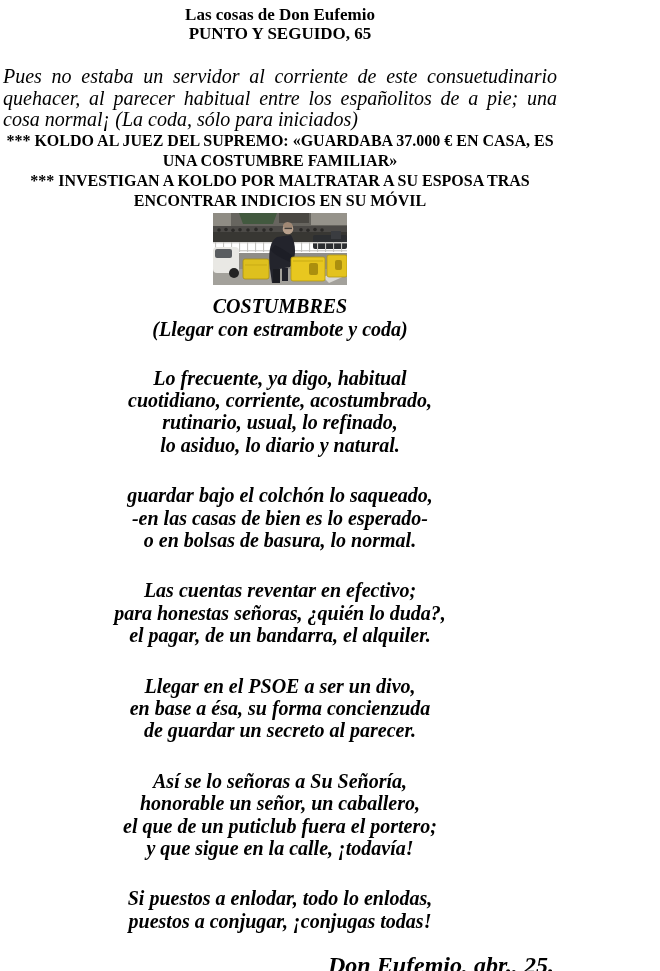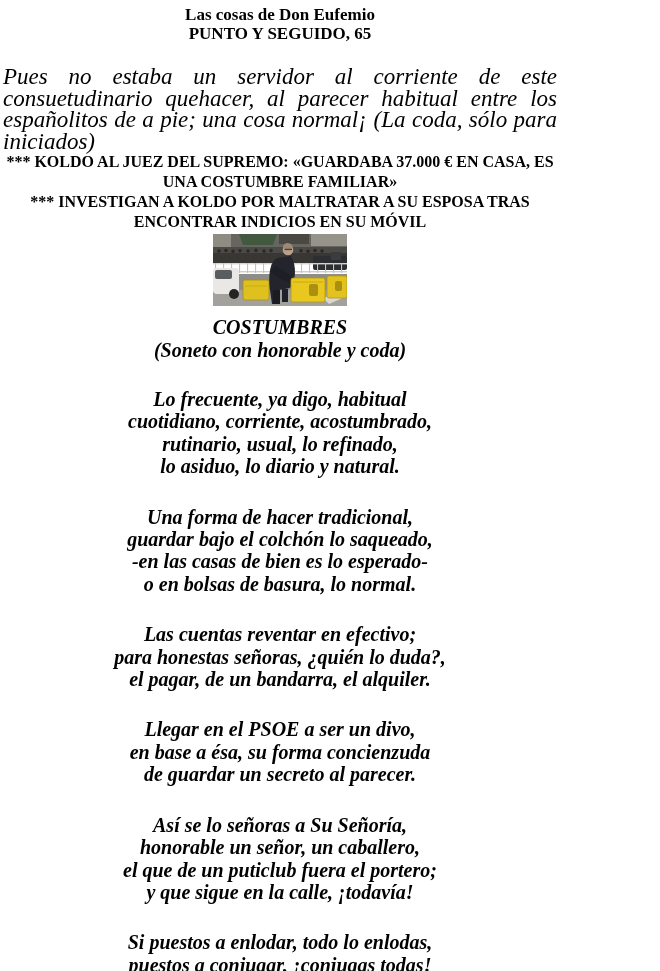--- a/index.html
+++ b/index.html
@@ -19,21 +19,21 @@
   .title-block {
     padding-top: 5px;
     text-align: center;
     font-weight: bold;
     font-size: 17px;
     line-height: 19px;
   }
   .intro {
     margin-top: 23px;
     font-style: italic;
-    font-size: 23px;
+    font-size: 20px;
     line-height: 21.5px;
     text-align: justify;
   }
   .headlines {
     text-align: center;
     font-weight: bold;
     font-size: 16px;
     line-height: 20px;
   }
   .photo-wrap {
@@ -166,32 +166,31 @@
         <rect x="96" y="50" width="9" height="12" rx="2" fill="#ab8f0e"></rect>
         <line x1="80" y1="48" x2="110" y2="48" stroke="#c9ab15" stroke-width="1"></line>
         <rect x="114" y="42" width="20" height="22" rx="2" fill="#e3c21d" stroke="#b49a13" stroke-width="0.8"></rect>
         <rect x="122" y="47" width="7" height="10" rx="2" fill="#ab8f0e"></rect>
       </g>
     </svg>
   </div>
 
   <div class="poem-head">
     <div>COSTUMBRES</div>
-    <div>(Soneto con honorable y coda)</div>
+    <div>(Llegar con estrambote y coda)</div>
   </div>
 
   <div class="stanza first">
     <div>Lo frecuente, ya digo, habitual</div>
     <div>cuotidiano, corriente, acostumbrado,</div>
     <div>rutinario, usual, lo refinado,</div>
     <div>lo asiduo, lo diario y natural.</div>
   </div>
 
   <div class="stanza">
-    <div>Una forma de hacer tradicional,</div>
     <div>guardar bajo el colchón lo saqueado,</div>
     <div>-en las casas de bien es lo esperado-</div>
     <div>o en bolsas de basura, lo normal.</div>
   </div>
 
   <div class="stanza">
     <div>Las cuentas reventar en efectivo;</div>
     <div>para honestas señoras, ¿quién lo duda?,</div>
     <div>el pagar, de un bandarra, el alquiler.</div>
   </div>

